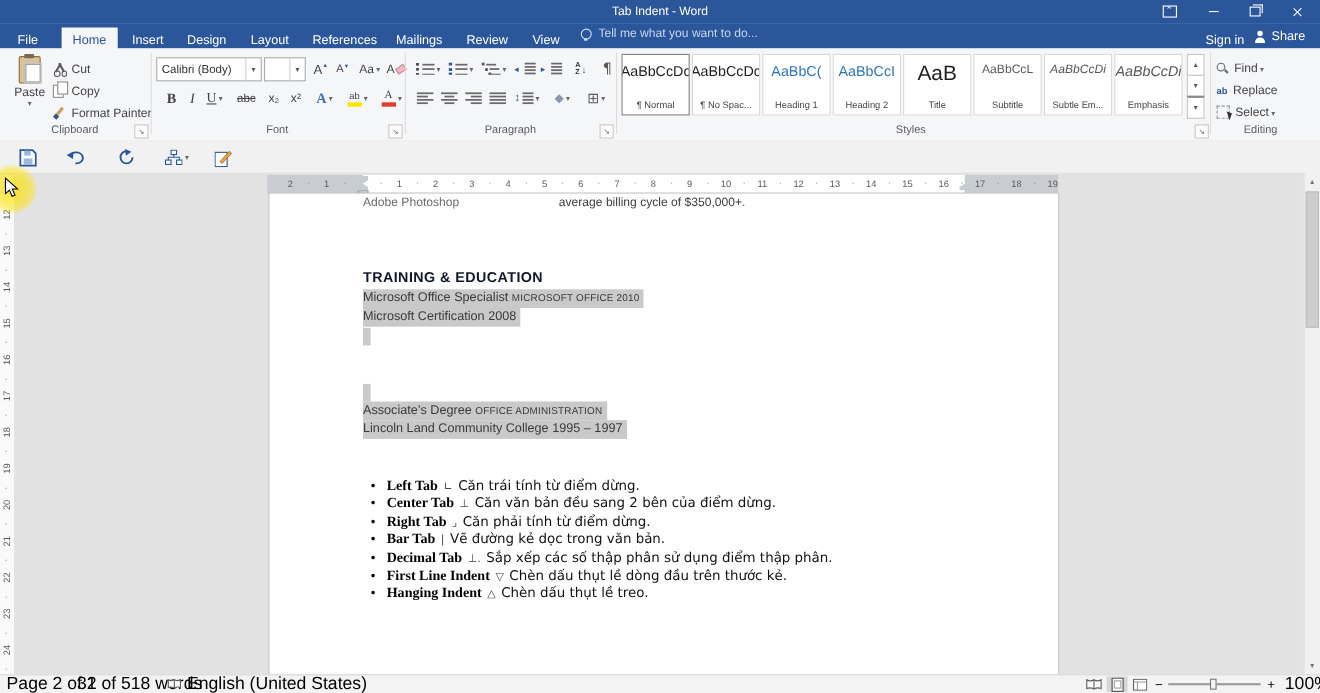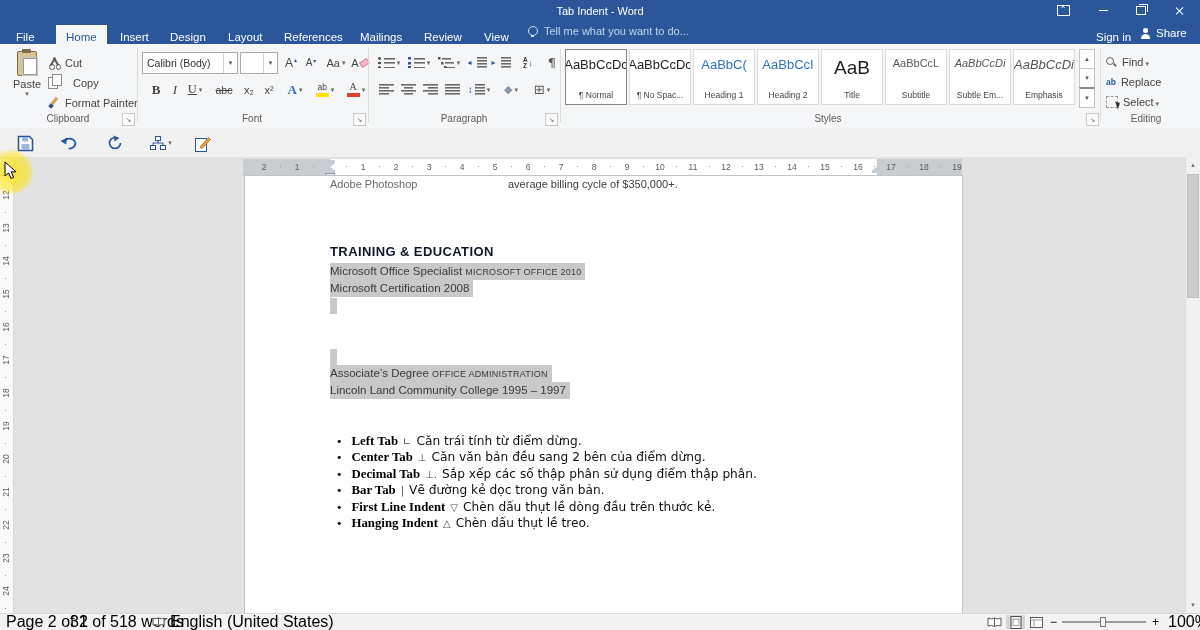--- a/index.html
+++ b/index.html
@@ -187,21 +187,21 @@
       <span style="font-size:11px;margin-top:3px;">Paste</span>
       <span style="font-size:7px;color:#666;">▾</span>
     </div>
     <div class="a rbtn" style="left:48px;top:8px;gap:5px;">
       <span class="scis">
           <span class="c1"></span>
           <span class="c2"></span>
         </span>
       <span>Cut</span>
     </div>
-    <div class="a rbtn" style="left:48px;top:28px;gap:15px;">
+    <div class="a rbtn" style="left:48px;top:28px;gap:7px;">
       <span class="icon-copy"></span>
       <span>Copy</span>
     </div>
     <div class="a rbtn" style="left:48px;top:48px;gap:5px;">
       <span class="icon-brush"></span>
       <span>Format Painter</span>
     </div>
     <span class="a glabel" style="left:68px;">Clipboard</span>
     <span class="a launcher" style="left:122px;">↘</span>
     <div class="a vsep" style="left:137px;"></div>
@@ -499,22 +499,23 @@
   <div class="a selline" style="left:330px;top:365px;">
     <span>Associate’s Degree </span><span class="caps">OFFICE ADMINISTRATION</span>
   </div>
   <div class="a selline" style="left:330px;top:382px;">
     <span>Lincoln Land Community College 1995 – 1997</span><span class="caps"></span>
   </div>
 
   <div class="a bullets">
     <div class="brow"><span class="dot">•</span><span class="term">Left Tab</span><span class="sym">∟</span><span>Căn trái tính từ điểm dừng.</span></div>
     <div class="brow"><span class="dot">•</span><span class="term">Center Tab</span><span class="sym">⊥</span><span>Căn văn bản đều sang 2 bên của điểm dừng.</span></div>
+    <div class="brow"><span class="dot">•</span><span class="term">Right Tab</span><span class="sym">⌟</span><span>Căn phải tính từ điểm dừng.</span></div>
+    <div class="brow"><span class="dot">•</span><span class="term">Bar Tab</span><span class="sym">|</span><span>Vẽ đường kẻ dọc trong văn bản.</span></div>
     <div class="brow"><span class="dot">•</span><span class="term">Decimal Tab</span><span class="sym">⊥.</span><span>Sắp xếp các số thập phân sử dụng điểm thập phân.</span></div>
-    <div class="brow"><span class="dot">•</span><span class="term">Bar Tab</span><span class="sym">|</span><span>Vẽ đường kẻ dọc trong văn bản.</span></div>
     <div class="brow"><span class="dot">•</span><span class="term">First Line Indent</span><span class="sym">▽</span><span>Chèn dấu thụt lề dòng đầu trên thước kẻ.</span></div>
     <div class="brow"><span class="dot">•</span><span class="term">Hanging Indent</span><span class="sym">△</span><span>Chèn dấu thụt lề treo.</span></div>
   </div>
 
   <div class="a spot"></div>
   <svg class="a" style="left:4px;top:161px;" width="13" height="19" viewBox="0 0 13 19">
     <path d="M1 1 L1 15 L4.6 11.8 L7 17.5 L9.6 16.4 L7.2 10.8 L12 10.8 Z" fill="#fff" stroke="#000" stroke-width="1"></path>
   </svg>
 
   <div class="a scroll"></div>

